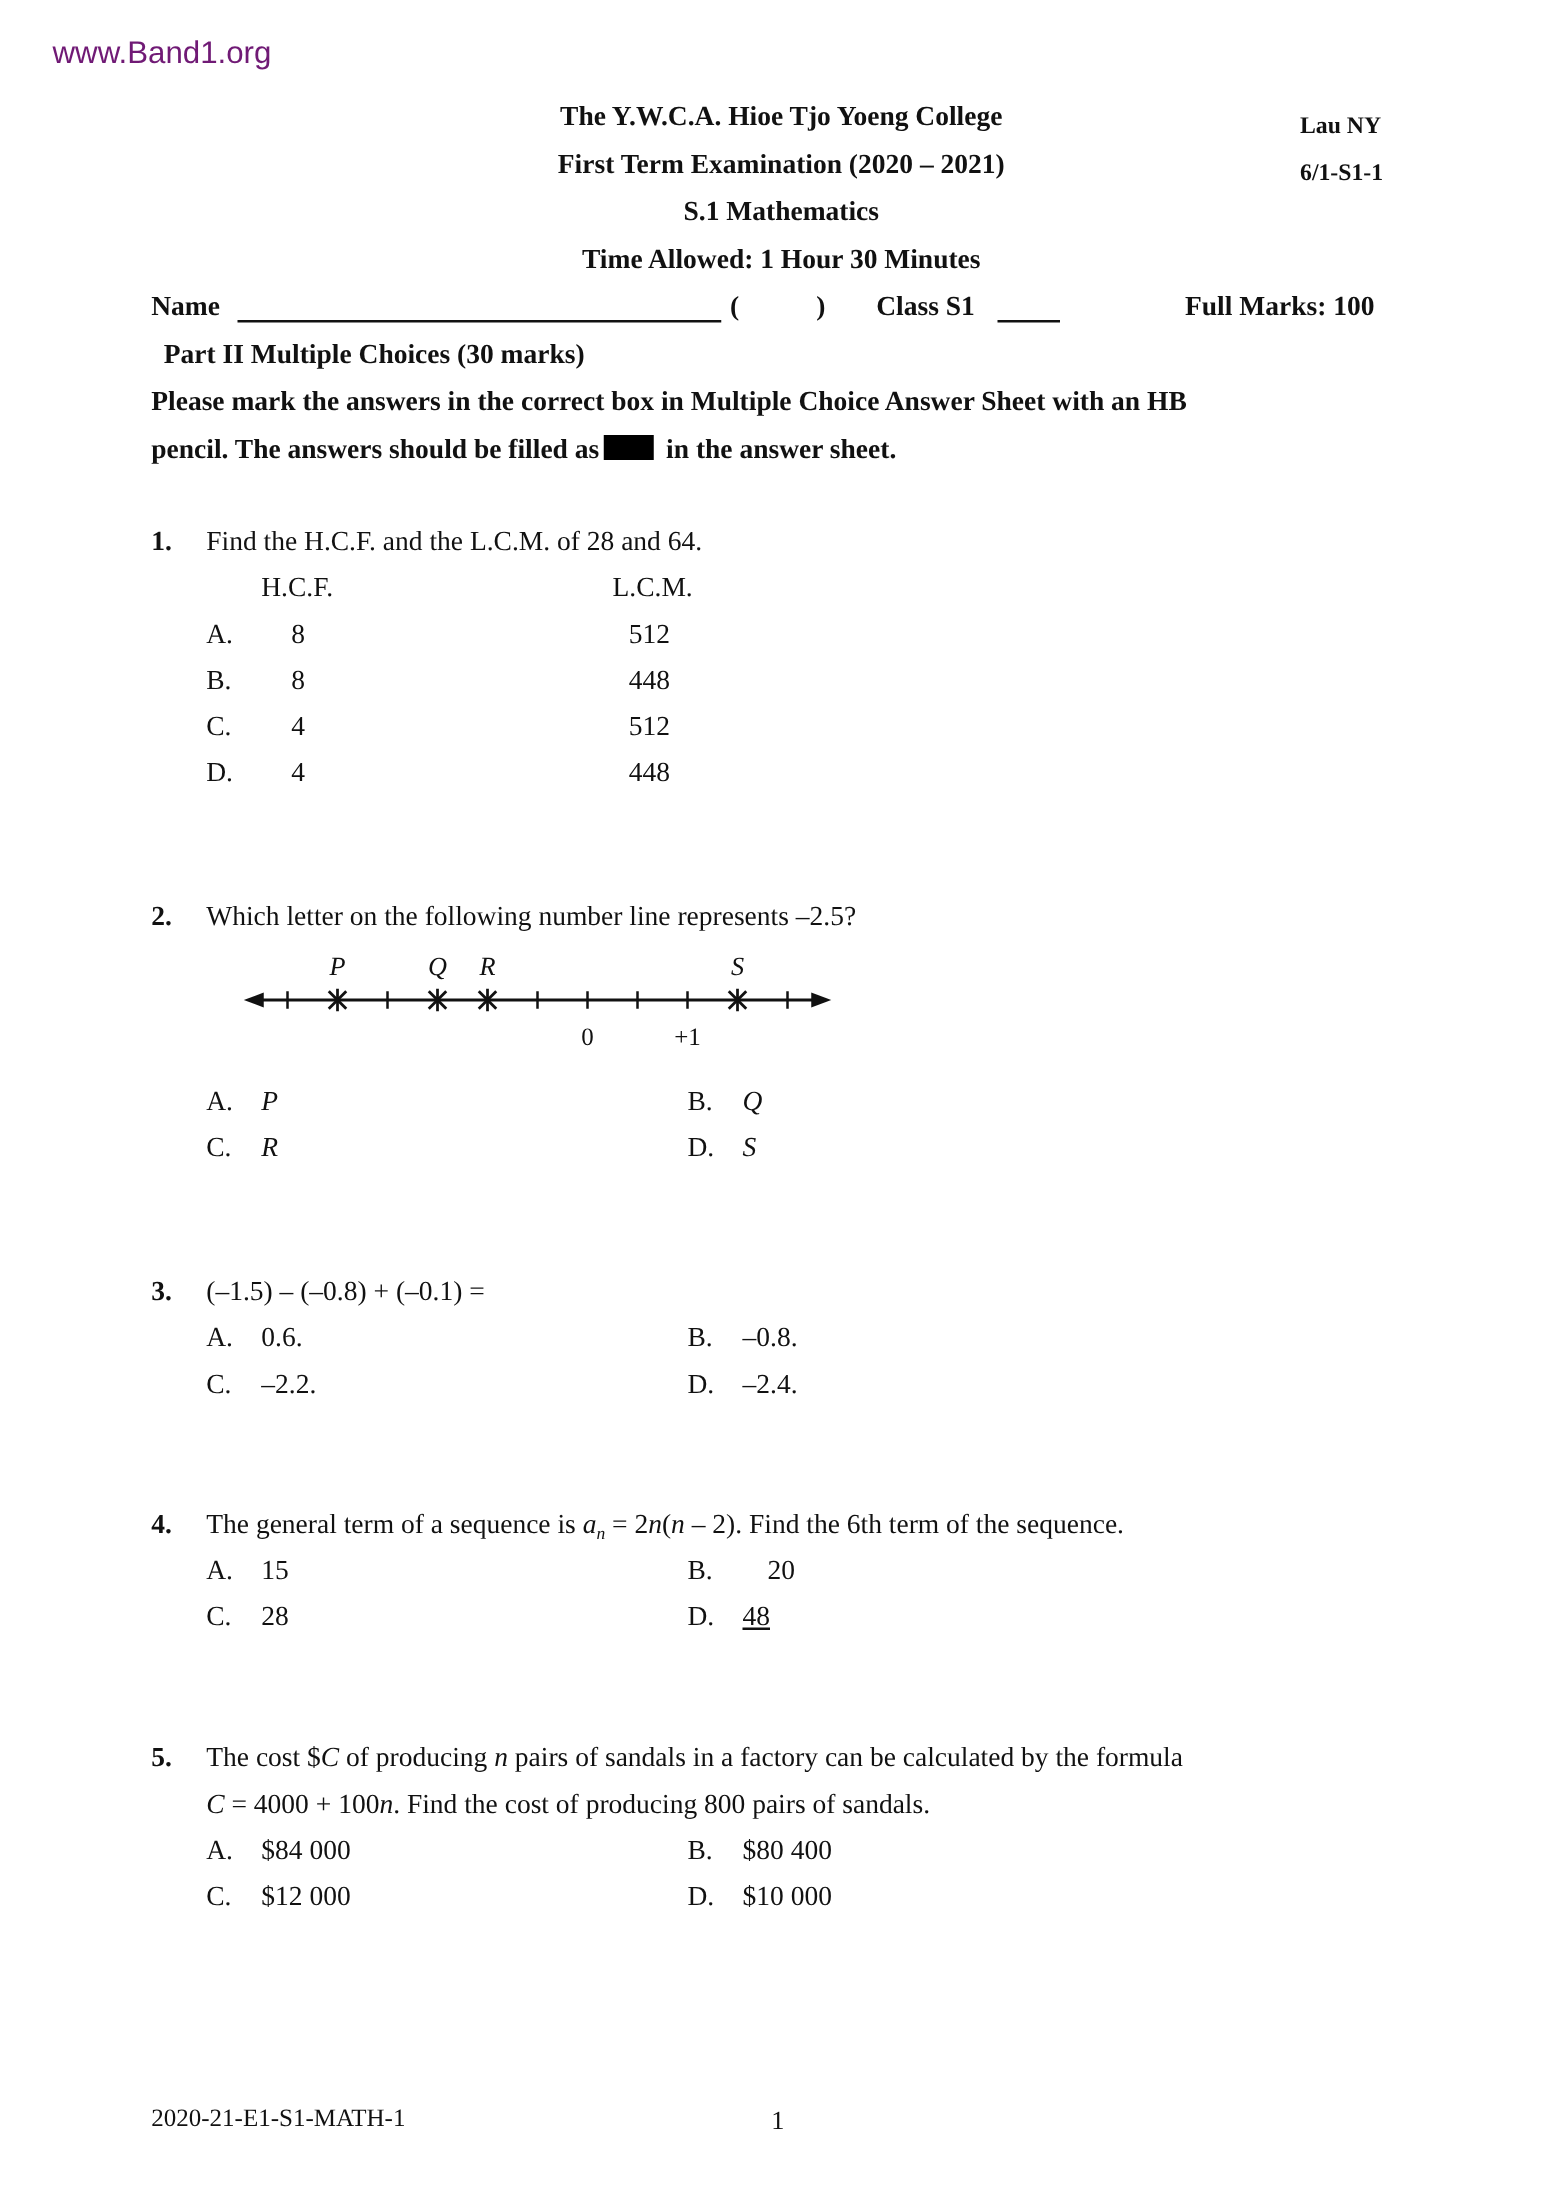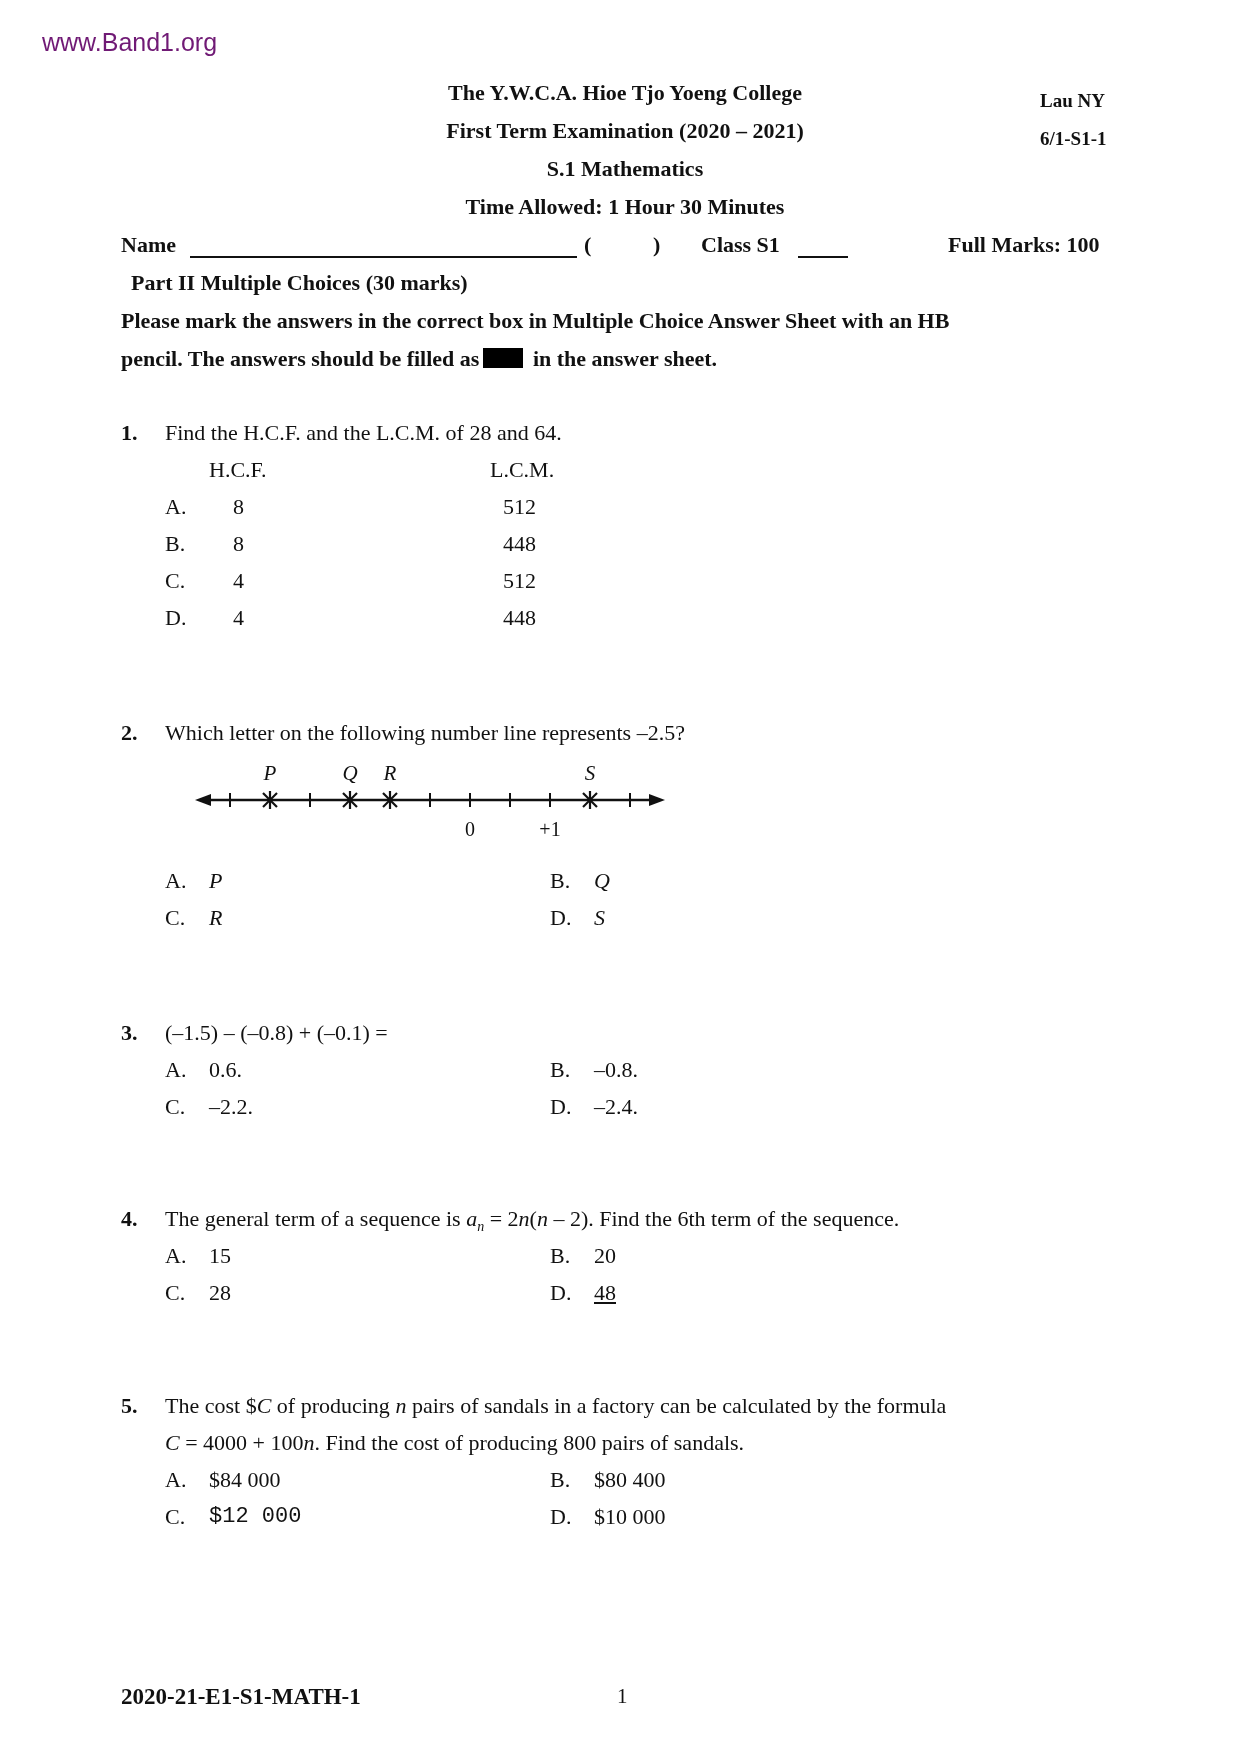--- a/index.html
+++ b/index.html
@@ -172,21 +172,21 @@
 
 <div class="serif q">
   <span class="abs qnum" style="left:121px; top:1206px;">4.</span>
   <span class="abs" style="left:165px; top:1206px;"><span>The general term of a sequence is </span><span class="ital">a</span><sub class="ital" style="font-size:14px;">n</sub><span> = 2</span><span class="ital">n</span><span>(</span><span class="ital">n</span><span> – 2). Find the 6th term of the sequence.</span></span>
   <div>
     <span class="abs" style="left:165px; top:1243px;">A.</span>
     <span class="abs" style="left:209px; top:1243px;">15</span>
   </div>
   <div>
     <span class="abs" style="left:550px; top:1243px;">B.</span>
-    <span class="abs" style="left:594px; top:1243px;">20</span>
+    <span class="abs" style="left:614px; top:1243px;">20</span>
   </div>
   <div>
     <span class="abs" style="left:165px; top:1280px;">C.</span>
     <span class="abs" style="left:209px; top:1280px;">28</span>
   </div>
   <div>
     <span class="abs" style="left:550px; top:1280px;">D.</span>
     <span class="abs" style="left:594px; top:1280px;text-decoration:underline;">48</span>
   </div>
 </div>
@@ -198,24 +198,24 @@
   <div>
     <span class="abs" style="left:165px; top:1467px;">A.</span>
     <span class="abs" style="left:209px; top:1467px;">$84 000</span>
   </div>
   <div>
     <span class="abs" style="left:550px; top:1467px;">B.</span>
     <span class="abs" style="left:594px; top:1467px;">$80 400</span>
   </div>
   <div>
     <span class="abs" style="left:165px; top:1504px;">C.</span>
-    <span class="abs" style="left:209px; top:1504px;font-family:Liberation Mono, monospace;">$12 000</span>
+    <span class="abs" style="left:209px; top:1504px;">$12 000</span>
   </div>
   <div>
     <span class="abs" style="left:550px; top:1504px;">D.</span>
     <span class="abs" style="left:594px; top:1504px;">$10 000</span>
   </div>
 </div>
 
 <div class="serif">
-  <span class="abs" style="left:121px; top:1684px; font-size:23px;font-weight:bold;">2020-21-E1-S1-MATH-1</span>
+  <span class="abs" style="left:121px; top:1684px; font-size:20px;">2020-21-E1-S1-MATH-1</span>
   <span class="abs" style="left:617px; top:1684px; font-size:21px;">1</span>
 </div>
 
 </body></html>

